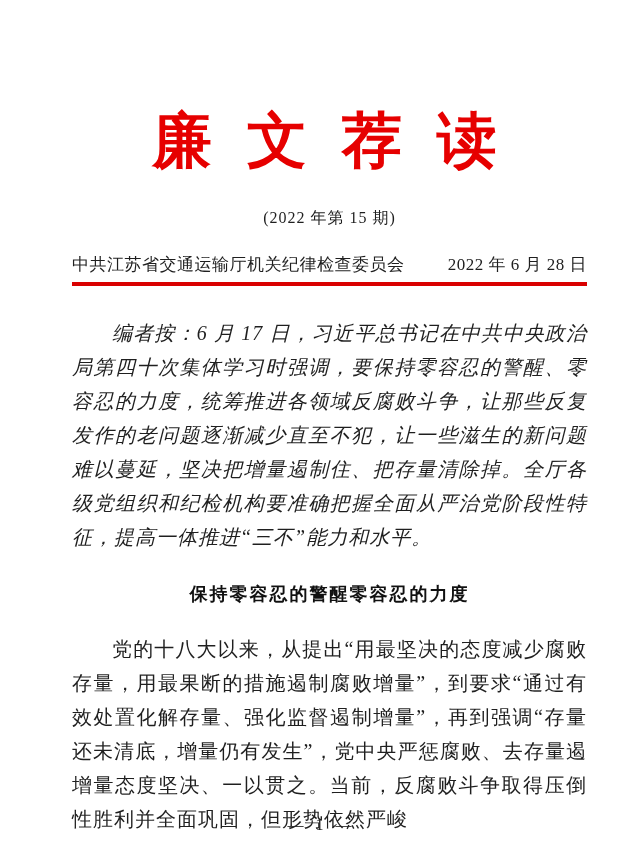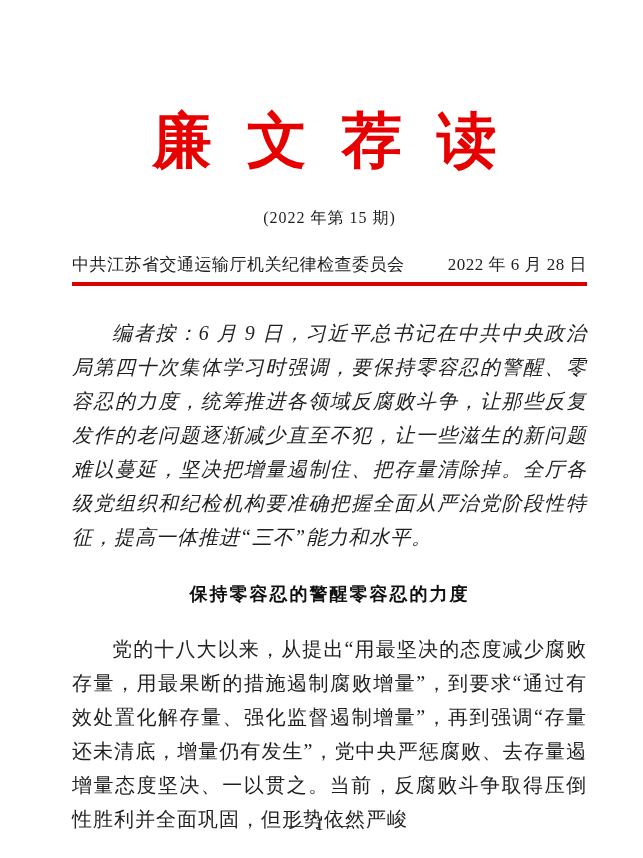--- a/index.html
+++ b/index.html
@@ -109,21 +109,21 @@
 
   <div class="issue">(2022 年第 15 期)</div>
 
   <div class="masthead">
     <span class="org">中共江苏省交通运输厅机关纪律检查委员会</span>
     <span class="date">2022 年 6 月 28 日</span>
   </div>
 
   <div class="red-rule"></div>
 
-  <p class="editor-note">编者按：6 月 9 日，习近平总书记在中共中央政治局第四十次集体学习时强调，要保持零容忍的警醒、零容忍的力度，统筹推进各领域反腐败斗争，让那些反复发作的老问题逐渐减少直至不犯，让一些滋生的新问题难以蔓延，坚决把增量遏制住、把存量清除掉。全厅各级党组织和纪检机构要准确把握全面从严治党阶段性特征，提高一体推进“三不”能力和水平。</p>
+  <p class="editor-note">编者按：6 月 17 日，习近平总书记在中共中央政治局第四十次集体学习时强调，要保持零容忍的警醒、零容忍的力度，统筹推进各领域反腐败斗争，让那些反复发作的老问题逐渐减少直至不犯，让一些滋生的新问题难以蔓延，坚决把增量遏制住、把存量清除掉。全厅各级党组织和纪检机构要准确把握全面从严治党阶段性特征，提高一体推进“三不”能力和水平。</p>
 
   <h2 class="article-heading">保持零容忍的警醒零容忍的力度</h2>
 
   <p class="article-body">党的十八大以来，从提出“用最坚决的态度减少腐败存量，用最果断的措施遏制腐败增量”，到要求“通过有效处置化解存量、强化监督遏制增量”，再到强调“存量还未清底，增量仍有发生”，党中央严惩腐败、去存量遏增量态度坚决、一以贯之。当前，反腐败斗争取得压倒性胜利并全面巩固，但形势依然严峻</p>
 
   <div class="page-footer">— 1 —</div>
 
 </div>
 
 </body></html>

